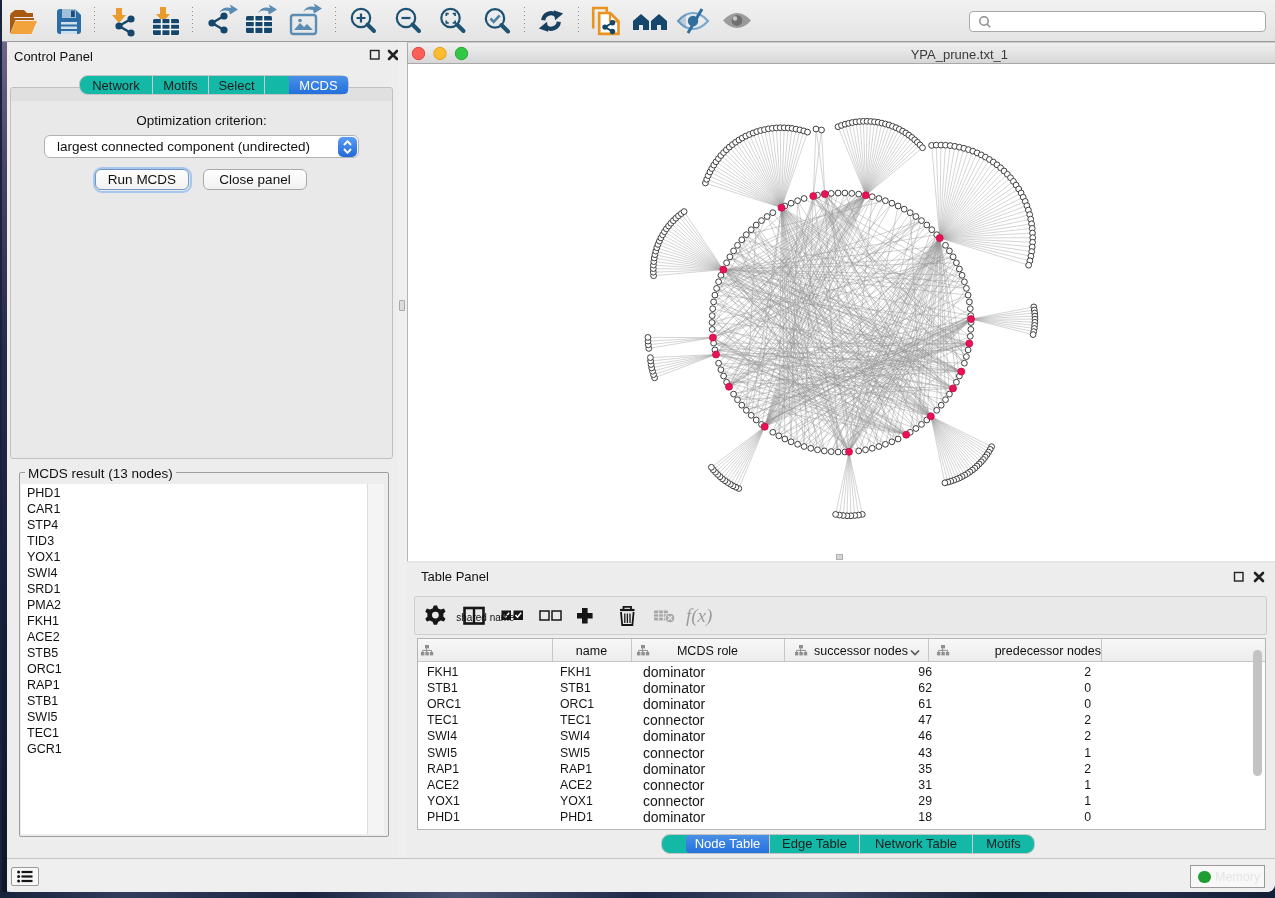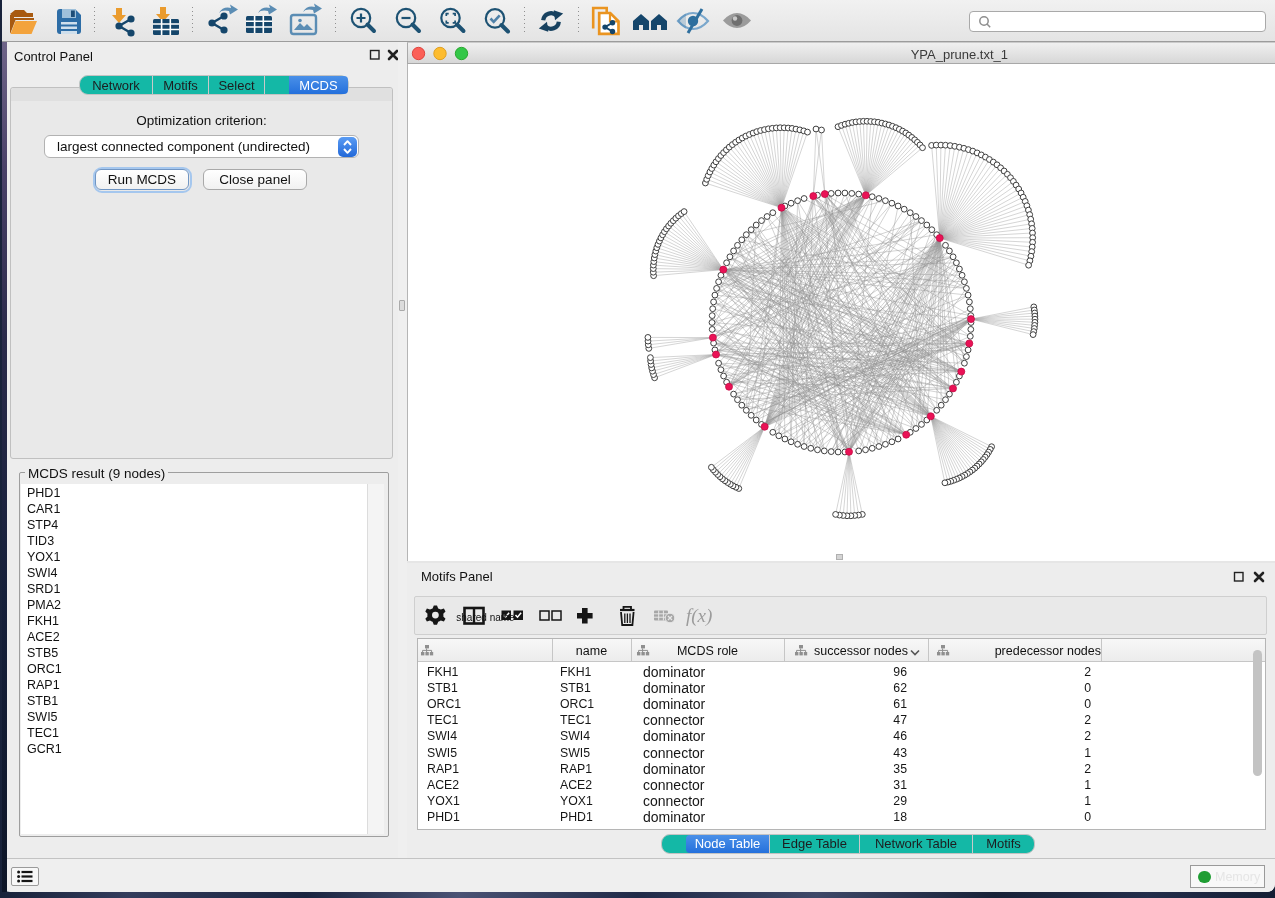--- a/index.html
+++ b/index.html
@@ -227,21 +227,21 @@
   <path d="M6 12 L9.5 15.8 L13 12" fill="none" stroke="#fff" stroke-width="1.9" stroke-linejoin="round"></path>
 </svg>
 
 <div class="abs" style="left:92.5px;top:166.5px;width:99px;height:26px;border:2.5px solid #a5c7ee;border-radius:9px"></div>
 <div class="abs" style="left:95px;top:169px;width:94px;height:21px;background:linear-gradient(180deg,#ffffff,#f1f1f1);border:1px solid #7196c4;border-radius:6px"></div>
 <div class="txt" style="left:95px;top:172px;width:94px;text-align:center;font-size:13.5px;color:#111">Run MCDS</div>
 <div class="abs" style="left:203px;top:169px;width:104px;height:21px;background:linear-gradient(180deg,#ffffff,#f1f1f1);border:1px solid #a9a9a9;border-radius:6px"></div>
 <div class="txt" style="left:203px;top:172px;width:104px;text-align:center;font-size:13.5px;color:#111">Close panel</div>
 
 <div class="abs" style="left:19px;top:472px;width:370px;height:365px;border:1px solid #9e9e9e;border-radius:2px"></div>
-<div class="txt" style="left:25px;top:466px;background:#ededed;padding:0 3px;font-size:13.5px;color:#111">MCDS result (9 nodes)</div>
+<div class="txt" style="left:25px;top:466px;background:#ededed;padding:0 3px;font-size:13.5px;color:#111">MCDS result (13 nodes)</div>
 <div class="abs" style="left:21px;top:484px;width:363px;height:350px;background:#fff"></div>
 <div class="abs" style="left:367px;top:484px;width:17px;height:350px;background:#f4f4f4;border-left:1px solid #dcdcdc"></div>
 <div class="txt" style="left:27px;top:485px;font-size:12.5px;color:#111;line-height:16px">PHD1<br>CAR1<br>STP4<br>TID3<br>YOX1<br>SWI4<br>SRD1<br>PMA2<br>FKH1<br>ACE2<br>STB5<br>ORC1<br>RAP1<br>STB1<br>SWI5<br>TEC1<br>GCR1</div>
 
 <div class="abs" id="vdiv"></div>
 <div class="abs" id="vdiv-thumb"></div>
 <div class="abs" id="net"></div>
 <div class="abs" id="netgap"></div>
 <div class="abs" id="net-title"></div>
 
@@ -1062,21 +1062,21 @@
 <circle cx="930.8" cy="416.3" r="3.5"></circle>
 <circle cx="906.2" cy="434.7" r="3.5"></circle>
 <circle cx="849.0" cy="451.8" r="3.5"></circle>
 <circle cx="764.7" cy="426.7" r="3.5"></circle>
 <circle cx="729.0" cy="386.7" r="3.5"></circle>
 <circle cx="716.0" cy="354.5" r="3.5"></circle>
 <circle cx="712.9" cy="337.6" r="3.5"></circle>
 </g>
 </svg>
 <div class="abs" id="tp"></div>
-<div class="txt" style="left:421px;top:569px;font-size:13px;color:#111">Motifs Panel</div>
+<div class="txt" style="left:421px;top:569px;font-size:13px;color:#111">Table Panel</div>
 <svg class="abs" style="left:1233px;top:571px" width="33" height="13" viewBox="0 0 33 13">
   <rect x="1.5" y="1.5" width="8.5" height="8.5" fill="none" stroke="#222" stroke-width="1.4"></rect>
   <path d="M22 2 l8 8 M30 2 l-8 8" stroke="#222" stroke-width="2.6" stroke-linecap="round"></path>
 </svg>
 
 <div class="seg" style="left:661px;top:833.5px">
   <div class="on" style="width:84px;border-radius:4px 0 0 4px">Node Table</div>
   <div style="width:90px">Edge Table</div>
   <div style="width:113px">Network Table</div>
   <div style="width:61px">Motifs</div>
@@ -1155,21 +1155,21 @@
       </g>
     <use href="#ci" x="216"></use>
     <use href="#ci" x="374"></use>
     <use href="#ci" x="516"></use>
   </g>
 </svg>
 
 <div class="txt" style="left:427px;top:663.5px;font-size:12.3px;color:#161616;line-height:16.2px">FKH1<br>STB1<br>ORC1<br>TEC1<br>SWI4<br>SWI5<br>RAP1<br>ACE2<br>YOX1<br>PHD1</div>
 <div class="txt" style="left:560px;top:663.5px;font-size:12.3px;color:#161616;line-height:16.2px">FKH1<br>STB1<br>ORC1<br>TEC1<br>SWI4<br>SWI5<br>RAP1<br>ACE2<br>YOX1<br>PHD1</div>
 <div class="txt" style="left:643px;top:663.5px;font-size:14px;color:#161616;line-height:16.2px">dominator<br>dominator<br>dominator<br>connector<br>dominator<br>connector<br>dominator<br>connector<br>connector<br>dominator</div>
-<div class="txt" style="left:807px;top:663.5px;width:100px;text-align:right;font-size:12.3px;color:#161616;line-height:16.2px">96<br>62<br>61<br>47<br>46<br>43<br>35<br>31<br>29<br>18</div>
+<div class="txt" style="left:832px;top:663.5px;width:100px;text-align:right;font-size:12.3px;color:#161616;line-height:16.2px">96<br>62<br>61<br>47<br>46<br>43<br>35<br>31<br>29<br>18</div>
 <div class="txt" style="left:991px;top:663.5px;width:100px;text-align:right;font-size:12.3px;color:#161616;line-height:16.2px">2<br>0<br>0<br>2<br>2<br>1<br>2<br>1<br>1<br>0</div>
 
 <div class="abs" style="left:1253px;top:650px;width:9px;height:126px;background:#c3c3c3;border-radius:4.5px"></div>
 
 <div class="abs" id="status"></div>
 <div class="btn" style="left:11px;top:867px;width:28px;height:19px;border-radius:2px"></div>
 <svg class="abs" style="left:17px;top:870px" width="16" height="13" viewBox="0 0 16 13">
   <g fill="#161616">
     <circle cx="1.6" cy="2" r="1.5"></circle>
       <circle cx="1.6" cy="6.5" r="1.5"></circle>

